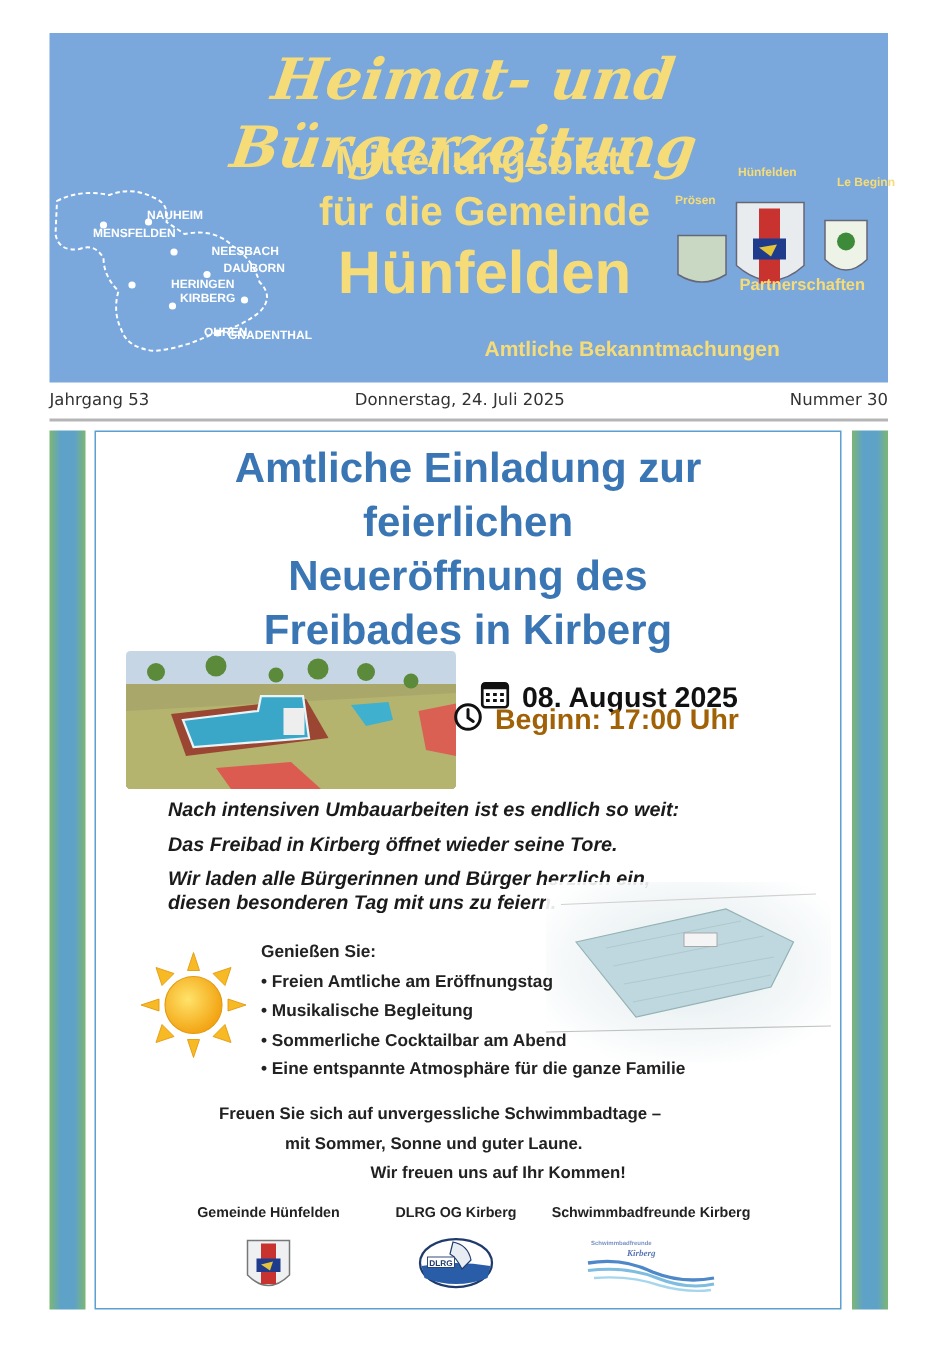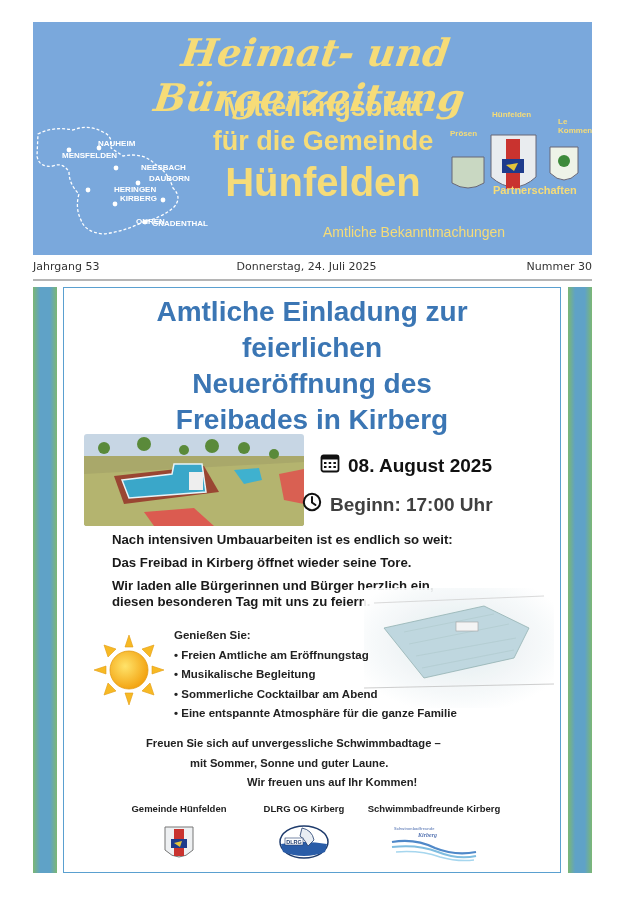--- a/index.html
+++ b/index.html
@@ -3,41 +3,41 @@
 <meta charset="utf-8">
 <style>
   html,body{margin:0;padding:0;background:#fff;}
   body{width:625px;height:897px;position:relative;overflow:hidden;font-family:"Liberation Sans",sans-serif;}
   .banner{position:absolute;left:33px;top:22px;width:559px;height:233px;background:#7aa8dc;}
   .banner-title{position:absolute;left:0;right:0;top:8px;text-align:center;font-family:"DejaVu Serif",serif;font-style:italic;font-weight:bold;font-size:38px;color:#f6dc78;letter-spacing:0px;transform:skewX(-8deg);}
   .mb-line{position:absolute;color:#f6dc78;font-weight:bold;font-family:"Liberation Sans",sans-serif;text-align:center;}
   .mb1{left:140px;top:70px;width:300px;font-size:27px;}
   .mb2{left:140px;top:104px;width:300px;font-size:27px;}
   .mb3{left:140px;top:138px;width:300px;font-size:40px;}
-  .amtlich{position:absolute;left:290px;top:202px;font-size:14px;font-weight:normal;color:#f6dc78;text-align:right;}
+  .amtlich{position:absolute;left:290px;top:202px;font-size:14px;font-weight:bold;color:#f6dc78;text-align:right;}
   .map{position:absolute;left:0px;top:100px;width:170px;height:120px;}
   .map-label{position:absolute;font-size:8px;font-weight:bold;color:#fff;padding-left:21px;}
   .crests{position:absolute;left:415px;top:85px;width:150px;height:110px;}
   .crest-label{position:absolute;font-size:8px;font-weight:bold;color:#f6dc78;}
   .partner{position:absolute;left:460px;top:162px;font-size:11px;font-weight:bold;color:#f6dc78;}
   .infoline{position:absolute;left:33px;top:258px;width:559px;height:18px;font-family:"DejaVu Sans",sans-serif;font-size:11px;color:#333;}
   .infoline .l{position:absolute;left:0;top:2px;}
   .infoline .c{position:absolute;left:0;right:12px;top:2px;text-align:center;}
   .infoline .r{position:absolute;right:0;top:2px;margin-left:28px;}
   .rule{position:absolute;left:33px;top:279px;width:559px;height:2px;background:#b5b5b5;}
   .stripe{position:absolute;top:287px;width:24px;height:586px;background:linear-gradient(90deg,#7cb773 0%,#5fa2c7 30%,#5fa2c7 70%,#7cb773 100%);}
   .stripe.left{left:33px;}
   .stripe.right{left:568px;}
   .box{position:absolute;left:63px;top:287px;width:496px;height:584px;border:1.5px solid #5aa0d0;background:#fff;}
   .headline{position:absolute;left:0;right:0;top:6px;text-align:center;color:#3b76b4;font-weight:bold;font-size:28px;line-height:36px;}
   .pool-img{position:absolute;left:20px;top:146px;width:220px;height:92px;border-radius:3px;overflow:hidden;}
   .date-row{position:absolute;left:256px;top:165px;font-size:19px;font-weight:bold;color:#111;display:flex;align-items:center;gap:8px;}
-  .time-row{position:absolute;left:238px;top:204px;font-size:19px;font-weight:bold;color:#404040;display:flex;align-items:center;gap:8px;}
+  .time-row{position:absolute;left:238px;top:180px;font-size:19px;font-weight:bold;color:#a16207;display:flex;align-items:center;gap:8px;}
   .intro{position:absolute;left:48px;top:244px;font-size:13.2px;font-weight:bold;color:#1a1a1a;line-height:16px;}
-  .intro p{margin:0 0 7px 0;}
+  .intro p{margin:0 0 7px 0;font-style:italic;}
   .sketch{position:absolute;left:300px;top:300px;width:190px;height:120px;opacity:0.9;}
   .sun{position:absolute;left:28px;top:345px;width:74px;height:74px;}
   .enjoy{position:absolute;left:110px;top:338px;font-size:11.5px;font-weight:bold;color:#222;line-height:19.5px;}
   .closing{position:absolute;left:0;right:0;top:446px;font-size:11.2px;font-weight:bold;color:#222;line-height:19.5px;}
   .closing .c1{position:absolute;left:82px;top:0;white-space:nowrap;}
   .closing .c2{position:absolute;left:126px;top:19.5px;white-space:nowrap;}
   .closing .c3{position:absolute;left:183px;top:39px;white-space:nowrap;}
   .sponsors{position:absolute;left:0;right:0;top:515px;}
   .sponsor{position:absolute;text-align:center;font-size:9.5px;font-weight:bold;color:#222;}
   .sp1{left:55px;width:120px;}
@@ -73,21 +73,21 @@
     <span class="map-label" style="left:82px;top:95px">OHREN</span>
   </div>
 
   <div class="mb-line mb1">Mitteilungsblatt</div>
   <div class="mb-line mb2">für die Gemeinde</div>
   <div class="mb-line mb3">Hünfelden</div>
 
   <div class="crests">
     <span class="crest-label" style="left:2px;top:22px">Prösen</span>
     <span class="crest-label" style="left:44px;top:3px">Hünfelden</span>
-    <span class="crest-label" style="left:110px;top:10px">Le Kommen</span>
+    <span class="crest-label" style="left:110px;top:10px">Le Beginn</span>
     <svg width="150" height="90" viewBox="0 0 150 90" style="position:absolute;left:0;top:14px">
       <path d="M4 36 L36 36 L36 62 Q20 72 4 62 Z" fill="#c9d8c2" stroke="#667" stroke-width="1"></path>
       <path d="M43 14 L88 14 L88 56 Q66 76 43 56 Z" fill="#e9ecef" stroke="#667" stroke-width="1"></path>
       <rect x="58" y="18" width="14" height="50" fill="#c9332f"></rect>
       <rect x="54" y="38" width="22" height="14" fill="#1e3b8c"></rect>
       <path d="M58 44 L70 42 L66 50 Z" fill="#e4c53a"></path>
       <path d="M102 26 L130 26 L130 52 Q116 66 102 52 Z" fill="#eef3e8" stroke="#667" stroke-width="1"></path>
       <circle cx="116" cy="40" r="6" fill="#3d8a3a"></circle>
     </svg>
   </div>

